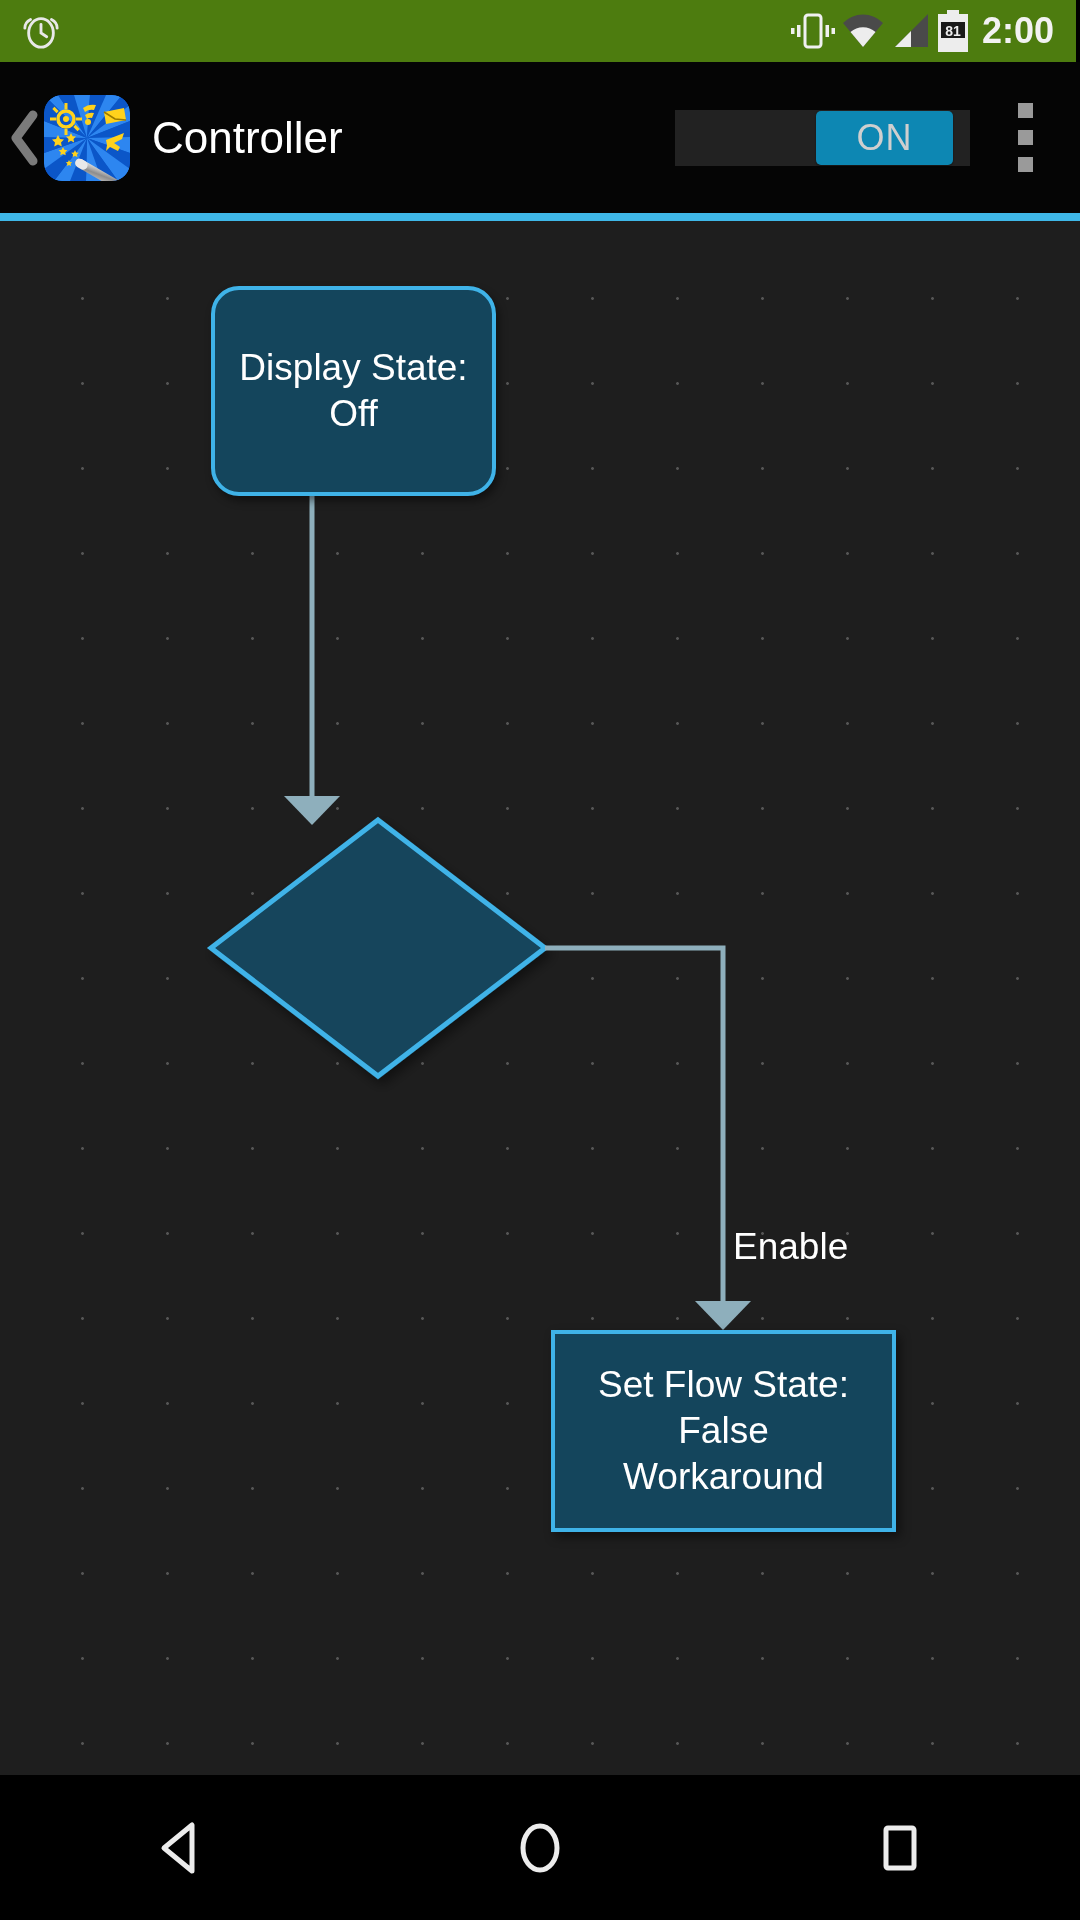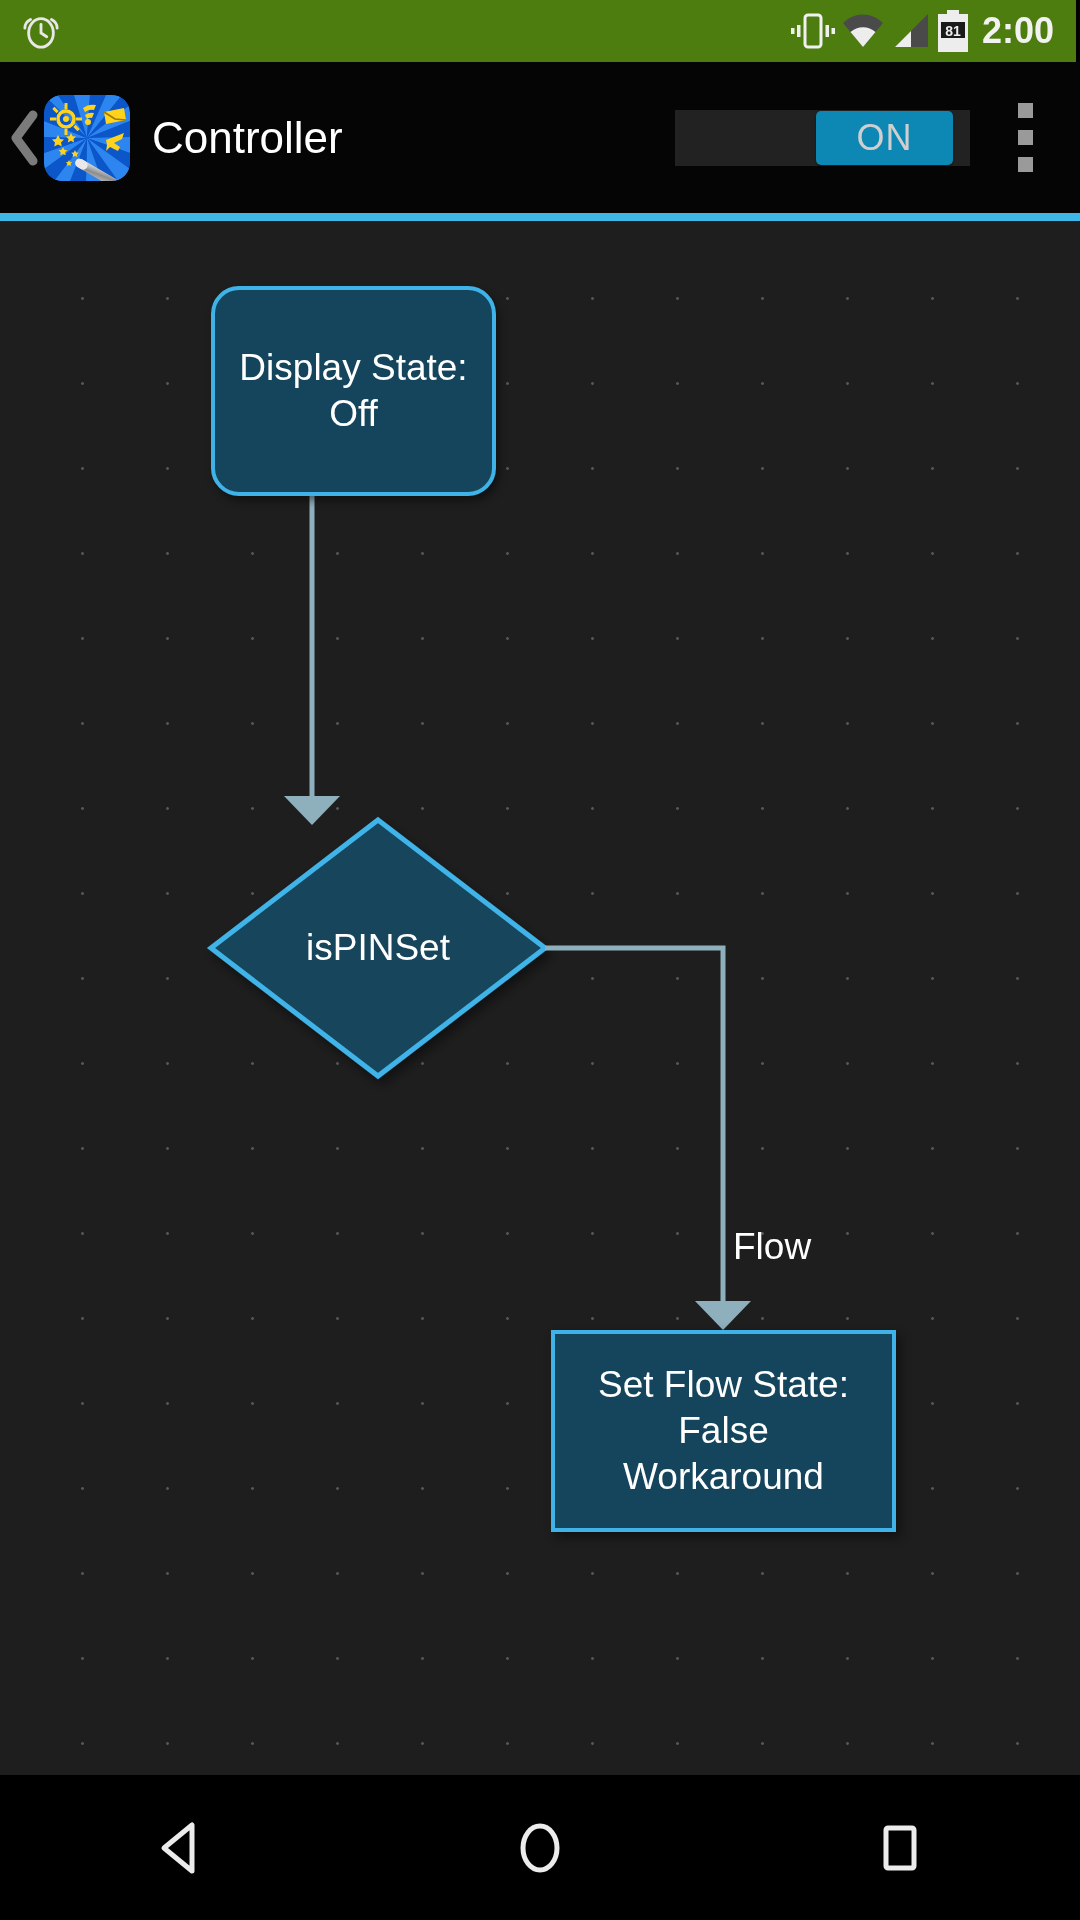--- a/index.html
+++ b/index.html
@@ -346,25 +346,22 @@
       <g>
         <path d="M545,727 L723,727 L723,1080" fill="none" stroke="#8eafbc" stroke-width="5"></path>
         <polygon points="695,1080 751,1080 723,1109" fill="#8eafbc"></polygon>
       </g>
     </svg>
 
     <div id="node-display-state">
       <span class="node-text">Display State: Off</span>
     </div>
 
-    <div id="node-is-pin-set">
-      <span class="diamond-label">isPINSet</span>
-    </div>
-
-    <span id="edge-label-false">Flow</span>
+
+    <span id="edge-label-false">Enable</span>
 
     <div id="node-set-flow-state">
       <span class="node-text">
         <span>Set Flow State:</span><br>
         <span>False</span><br>
         <span>Workaround</span>
       </span>
     </div>
   </div>
 

